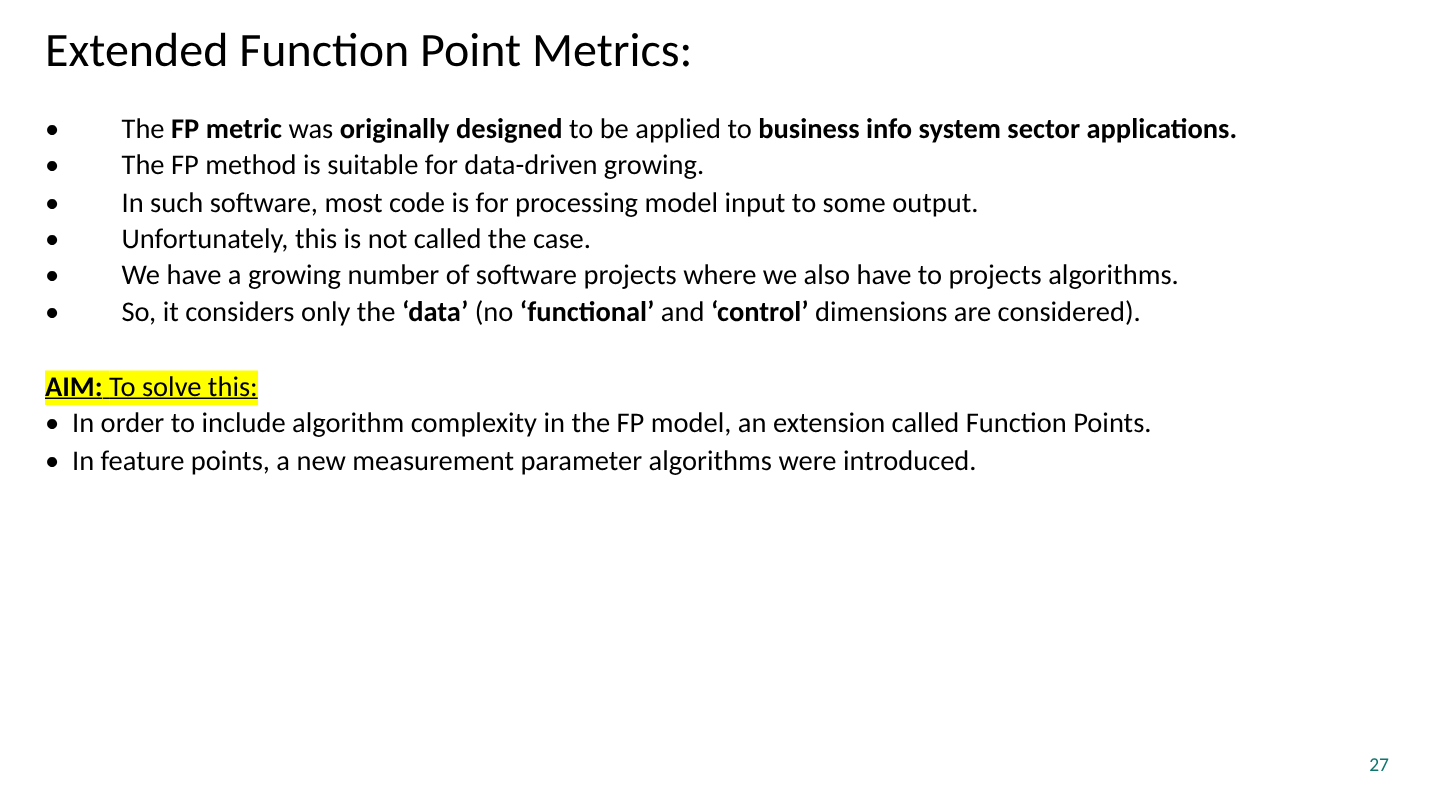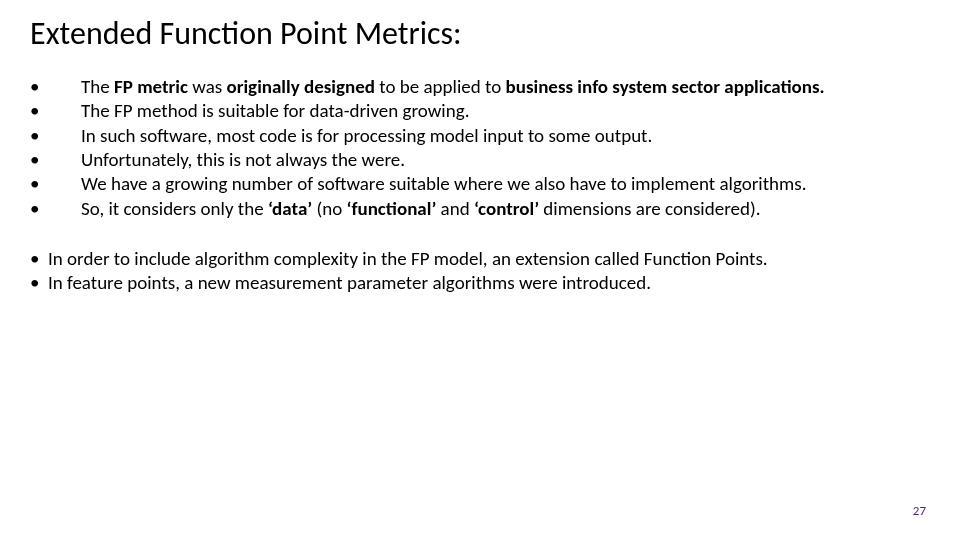--- a/index.html
+++ b/index.html
@@ -59,21 +59,21 @@
       flex: 0 0 18px;
     }
     .aim-list .txt {
       flex: 1;
     }
     .pgnum {
       position: absolute;
       right: 34px;
       bottom: 22px;
       font-size: 13px;
-      color: #4c1d95;
+      color: #0f766e;
     }
     b { font-weight: 700; }
   </style>
 </head>
 <body>
 
 <div class="slide">
   <h1 class="title">Extended Function Point Metrics:</h1>
 
   <div class="bullets">
@@ -84,32 +84,35 @@
       <div class="row">
         <div class="dot">•</div>
         <div class="txt">The FP method is suitable for data-driven growing.</div>
       </div>
       <div class="row">
         <div class="dot">•</div>
         <div class="txt">In such software, most code is for processing model input to some output.</div>
       </div>
       <div class="row">
         <div class="dot">•</div>
-        <div class="txt">Unfortunately, this is not always the were.</div>
+        <div class="txt">Unfortunately, this is not called the case.</div>
       </div>
       <div class="row">
         <div class="dot">•</div>
-        <div class="txt">We have a growing number of software suitable where we also have to implement algorithms.</div>
+        <div class="txt">We have a growing number of software projects where we also have to projects algorithms.</div>
       </div>
       <div class="row">
         <div class="dot">•</div>
         <div class="txt">So, it considers only the <b>‘data’</b> (no <b>‘functional’</b> and <b>‘control’</b> dimensions are considered).</div>
       </div>
     </div>
 
+  <div class="aim-head">
+    <span class="hl u"><b>AIM:</b></span><span class="hl u">&nbsp;</span><span class="hl u">To solve this:</span>
+  </div>
 
   <div class="aim-list">
       <div class="row">
         <div class="dot">•</div>
         <div class="txt"> In order to include algorithm complexity in the FP model, an extension called Function Points.</div>
       </div>
       <div class="row">
         <div class="dot">•</div>
         <div class="txt">In feature points, a new measurement parameter algorithms were introduced.</div>
       </div>

